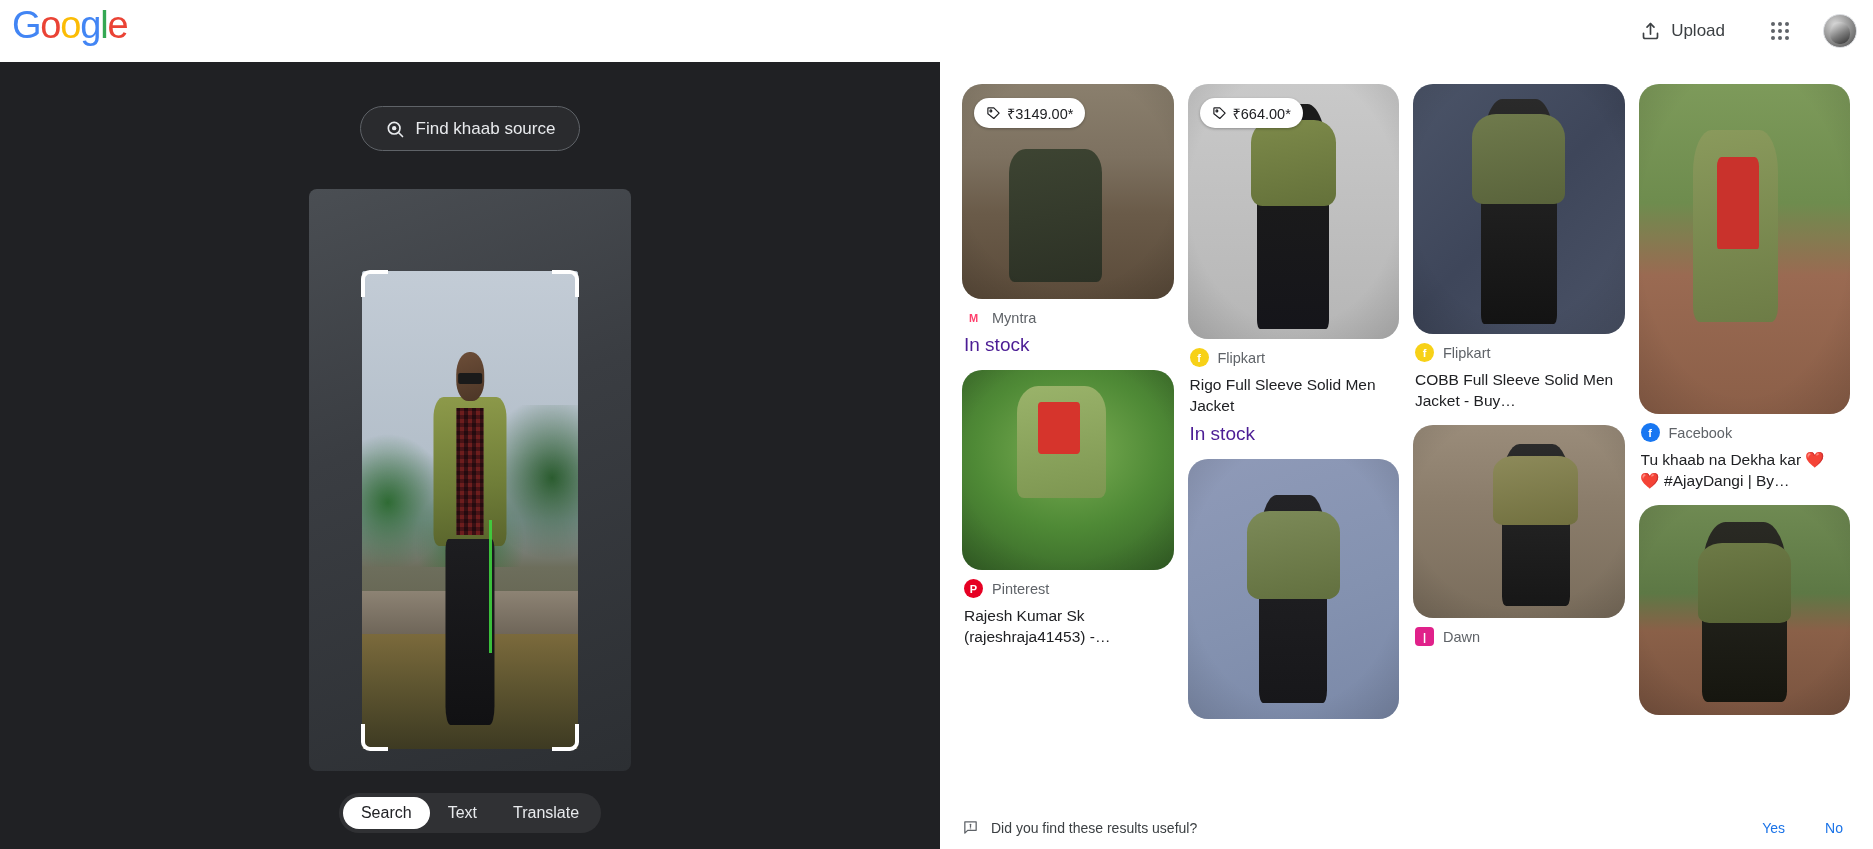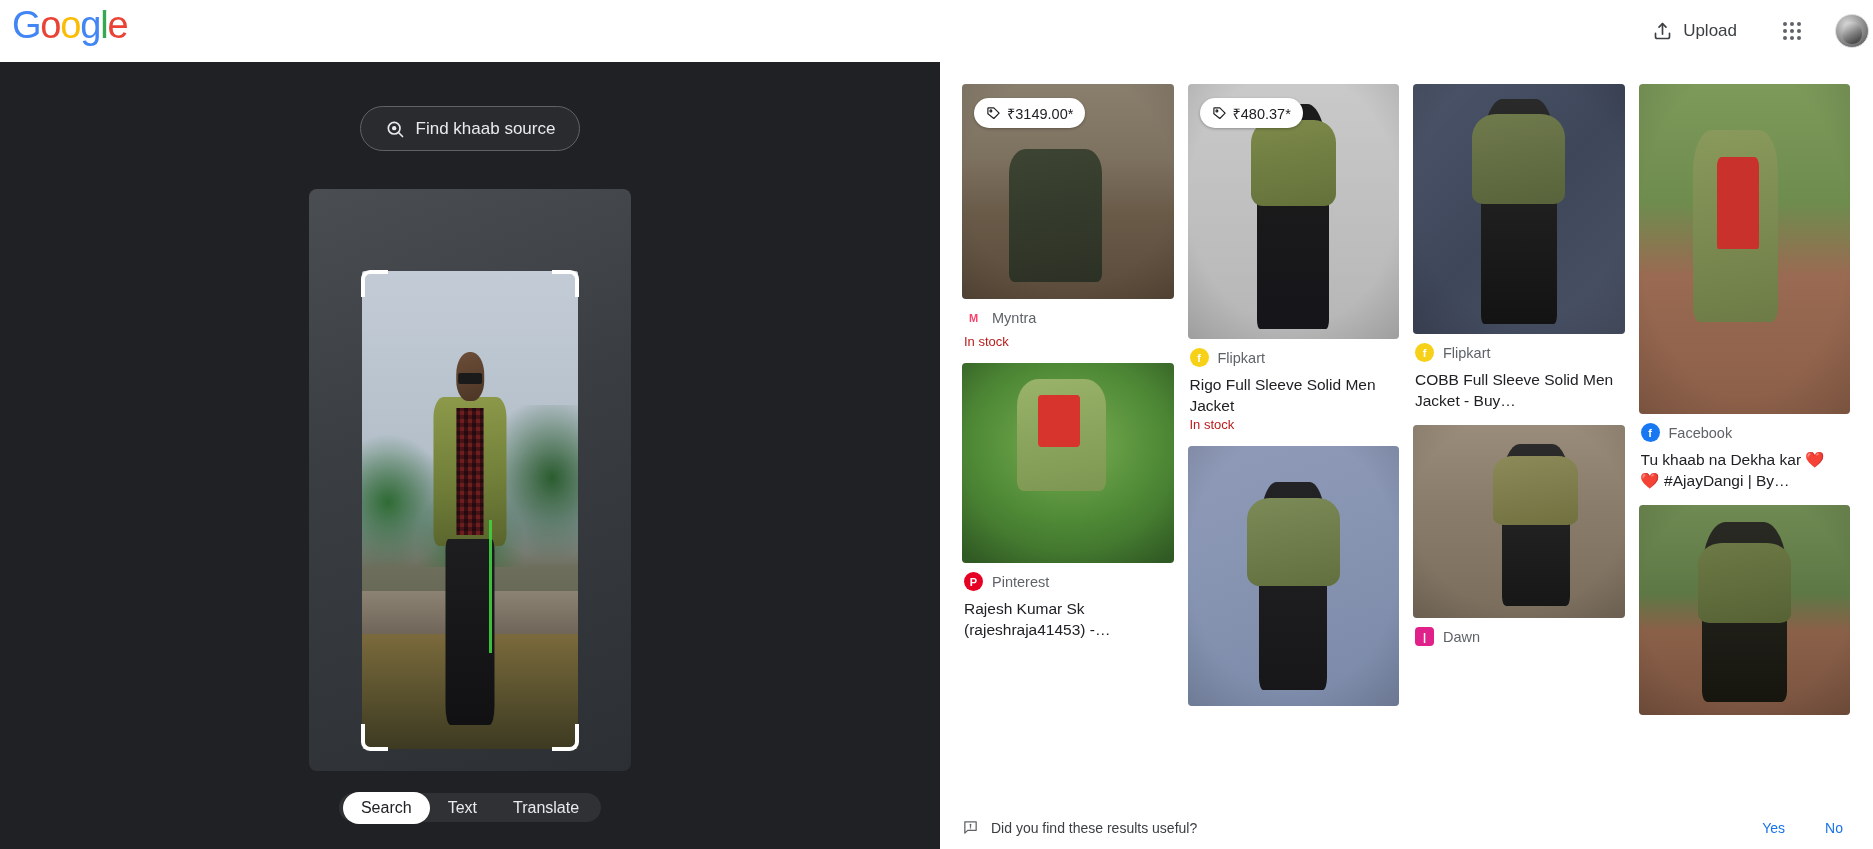--- a/index.html
+++ b/index.html
@@ -23,21 +23,21 @@
   .logo span {
     font-family: "Liberation Sans", sans-serif;
     font-size: 38px; font-weight: 500; letter-spacing: -1.2px;
   }
   .logo .b1 { color:#4285F4; } .logo .r1 { color:#EA4335; }
   .logo .y1 { color:#FBBC05; } .logo .b2 { color:#4285F4; }
   .logo .g1 { color:#34A853; } .logo .r2 { color:#EA4335; }
 
   .header-right {
     margin-left: auto; display: flex; align-items: center;
-    gap: 26px; padding-right: 4px;
+    gap: 26px; padding-right: 16px;
   }
   .upload-btn {
     display:flex; align-items:center; gap:10px;
     padding: 8px 12px; border-radius: 8px; cursor: pointer;
     background: transparent; border: none;
   }
   .upload-btn .lbl { font-size: 17px; color: #3c4043; }
   .apps-grid {
     width: 34px; height: 34px; border-radius: 50%;
     display: grid; grid-template-columns: repeat(3, 4px);
@@ -127,21 +127,21 @@
   .crop-c { position:absolute; width:27px; height:27px; border-color:#ffffff; border-style:solid; border-width:0; }
   .crop-tl { left:52px;  top:81px;  border-left-width:4px; border-top-width:4px;    border-top-left-radius:9px; }
   .crop-tr { right:52px; top:81px;  border-right-width:4px; border-top-width:4px;   border-top-right-radius:9px; }
   .crop-bl { left:52px;  bottom:20px; border-left-width:4px; border-bottom-width:4px; border-bottom-left-radius:9px; }
   .crop-br { right:52px; bottom:20px; border-right-width:4px; border-bottom-width:4px; border-bottom-right-radius:9px; }
 
   .mode-tabs {
     margin-top: 22px;
     display: inline-flex; align-items: center;
     background: #303134; border-radius: 22px; padding: 4px;
-    height: 29px;
+    height: 40px;
   }
   .mode-tab {
     height: 32px; padding: 0 18px; border-radius: 18px;
     display: flex; align-items: center; justify-content: center;
     font-size: 16px; color: #e8eaed; cursor: pointer;
     border: none; background: transparent; white-space: nowrap;
   }
   .mode-tab.active { background: #ffffff; color: #202124; font-weight: 500; }
 
   
@@ -155,21 +155,21 @@
     position: absolute; top: 22px; left: 22px;
     width: 888px; height: 720px;
     column-count: 4; column-gap: 14px;
   }
   .card {
     break-inside: avoid; margin-bottom: 14px;
     display: block; cursor: pointer; position: relative;
   }
   .thumb {
     position: relative; width: 100%;
-    border-radius: 4px; overflow: hidden;
+    border-radius: 20px; overflow: hidden;
     background: #eceff1;
   }
   .price-pill {
     position: absolute; left: 12px; top: 14px;
     display: inline-flex; align-items: center; gap: 6px;
     height: 30px; padding: 0 12px;
     background: #ffffff; border-radius: 16px;
     font-size: 14.5px; font-weight: 500; color: #202124;
     box-shadow: 0 1px 3px rgba(0,0,0,.28);
     white-space: nowrap; z-index: 3;
@@ -182,21 +182,21 @@
     font-size: 11px; font-weight: 700; color: #fff; flex: none;
     overflow: hidden;
   }
   .src-ico.sq { border-radius: 4px; }
   .src-name { font-size: 14.5px; color: #5f6368; }
   .card-title {
     font-size: 15.5px; line-height: 21px; color: #202124;
     display: -webkit-box; -webkit-line-clamp: 2; -webkit-box-orient: vertical;
     overflow: hidden;
   }
-  .stock { margin-top: 1px; font-size: 13px; color: #b91c1c; }
+  .stock { margin-top: 7px; font-size: 19px; color: #4c1d95; }
 
   
   .feedback-bar {
     position: absolute; left: 940px; bottom: 0;
     width: 933px; height: 44px;
     background: #ffffff;
     display: flex; align-items: center;
     padding: 0 30px 0 22px;
     border-top: 1px solid transparent;
     z-index: 15;
@@ -374,21 +374,21 @@
           <div class="thumb" style="height: 255px;">
             <div class="ph b"></div>
             <div class="ph-vignette"></div>
             <div class="price-pill">
               <span style="display: flex;">
                 <svg width="15" height="15" viewBox="0 0 24 24" fill="none" stroke="#202124" stroke-width="1.9" stroke-linejoin="round">
                   <path d="M3 12.5V4a1 1 0 0 1 1-1h8.5L21 11.5 12.5 20 3 12.5z"></path>
                   <circle cx="7.8" cy="7.8" r="1.5"></circle>
                 </svg>
               </span>
-              <span>₹480.37*</span>
+              <span>₹664.00*</span>
             </div>
           </div>
           <div class="meta">
             <div class="src-row">
               <span class="src-ico" style="background: rgb(247, 209, 23); color: rgb(255, 255, 255);">f</span>
               <span class="src-name">Flipkart</span>
             </div>
             <div class="card-title">Rigo Full Sleeve Solid Men Jacket</div>
             <div class="stock">In stock</div>
           </div>

